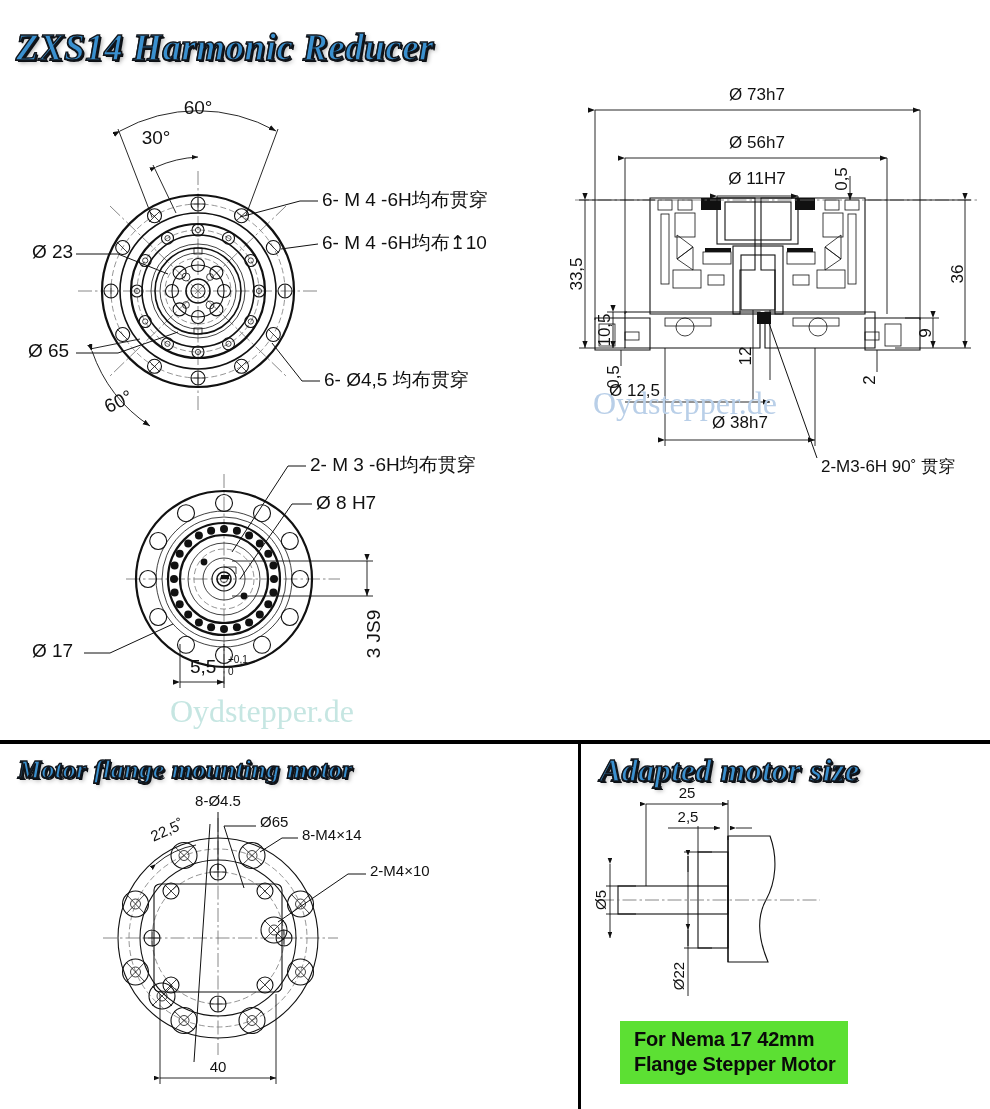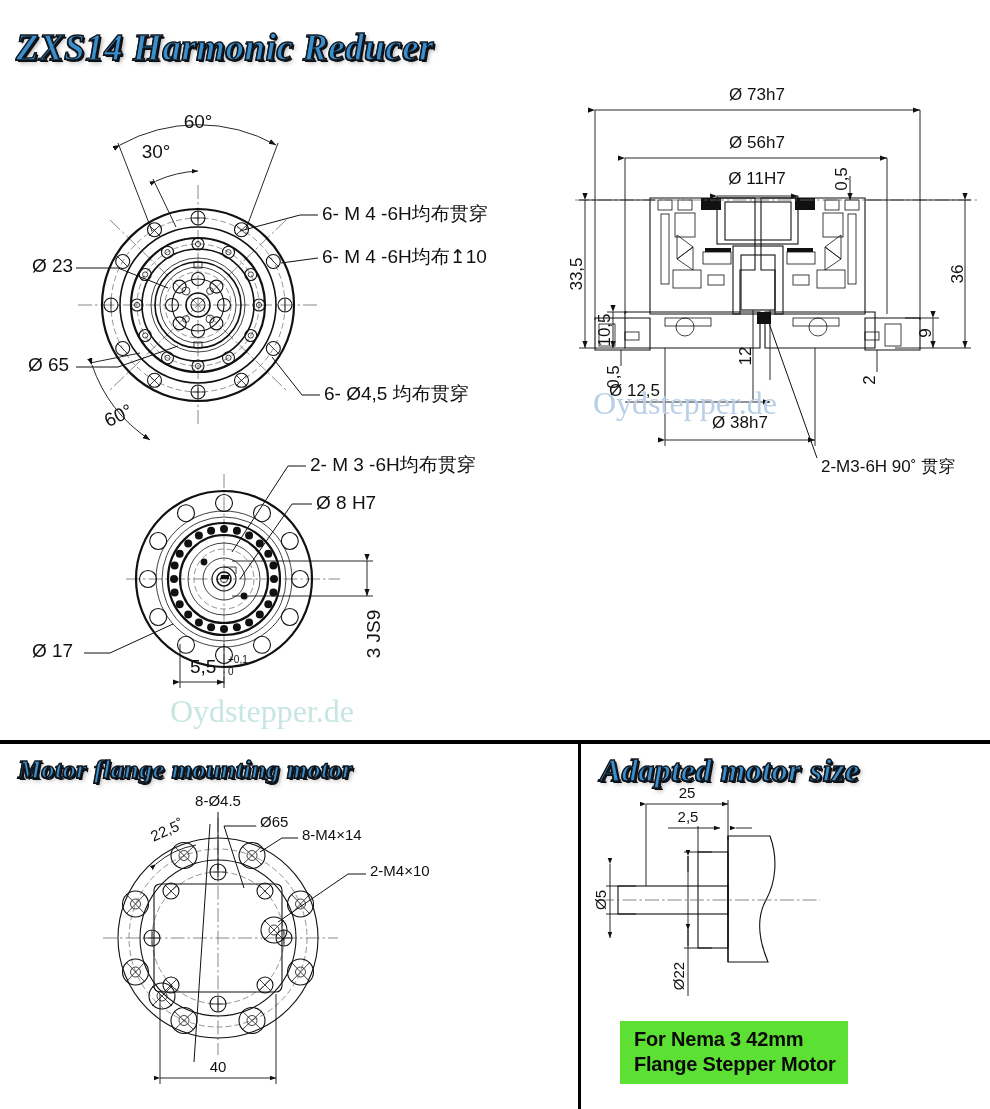--- a/index.html
+++ b/index.html
@@ -58,21 +58,21 @@
   }
   .divider-v {
     position: absolute;
     left: 578px; top: 744px;
     width: 3px; height: 365px;
     background: #000;
   }
 
   
   .dwg { position: absolute; }
-  #dwg-front  { left: 0px;   top: 95px;  width: 570px; height: 360px; }
+  #dwg-front  { left: 0px;   top: 81px;  width: 570px; height: 360px; }
   #dwg-section{ left: 565px; top: 80px;  width: 425px; height: 410px; }
   #dwg-rear   { left: 0px;   top: 444px; width: 575px; height: 275px; }
   #dwg-flange { left: 8px;   top: 790px; width: 575px; height: 318px; }
   #dwg-motor  { left: 580px; top: 790px; width: 410px; height: 318px; }
 
   svg { display: block; overflow: visible; }
   .ln   { stroke: #111; stroke-width: 1.1; fill: none; }
   .ln-t { stroke: #111; stroke-width: 0.8; fill: none; }
   .ln-b { stroke: #111; stroke-width: 2.2; fill: none; }
   .ln-m { stroke: #111; stroke-width: 1.6; fill: none; }
@@ -767,16 +767,16 @@
         <line class="dim" x1="108" y1="66" x2="108" y2="206"></line>
         <line class="dim" x1="108" y1="66" x2="108" y2="82" marker-start="url(#ar5)"></line>
         <line class="dim" x1="108" y1="140" x2="108" y2="156" marker-start="url(#ar5)"></line>
         <line class="dim" x1="104" y1="62" x2="132" y2="62"></line>
         <line class="dim" x1="104" y1="158" x2="132" y2="158"></line>
         <text class="txt txt-s" x="100" y="186" text-anchor="middle" transform="rotate(-90 100 186)">Ø22</text>
       </g>
     </svg>
   </div>
 
-  <div id="nema-badge">For Nema 3 42mm
+  <div id="nema-badge">For Nema 17 42mm
 Flange Stepper Motor</div>
 
 </div>
 
 </body></html>

